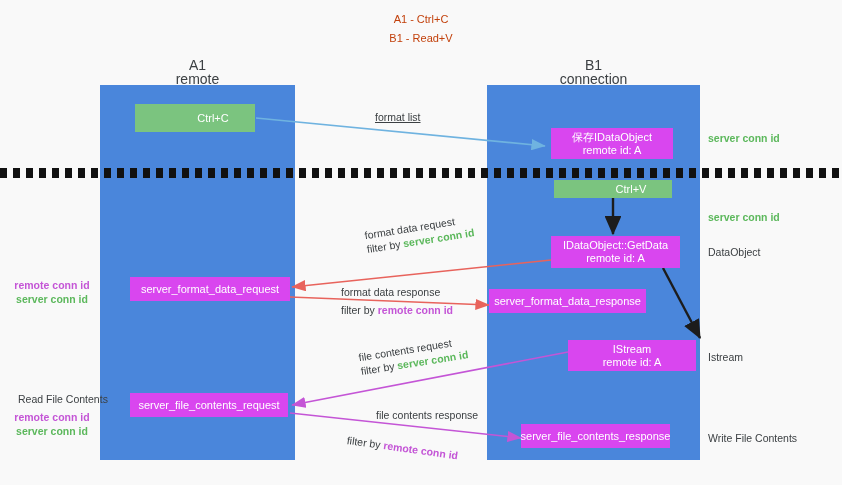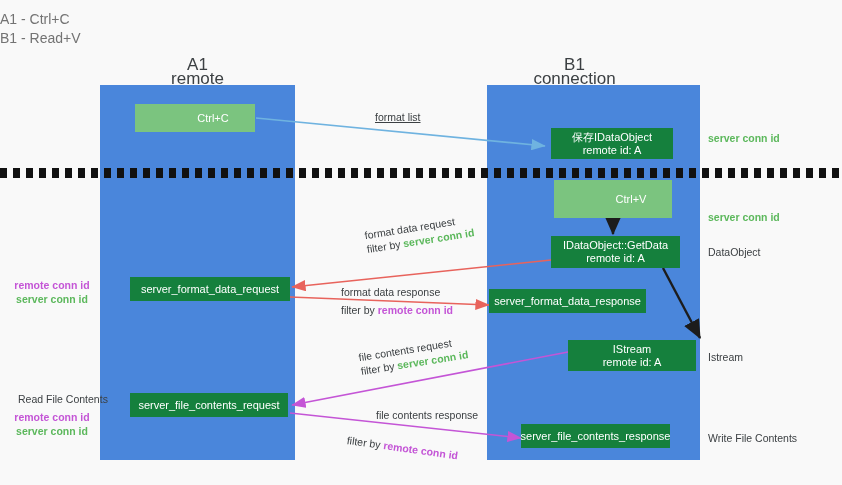--- a/index.html
+++ b/index.html
@@ -12,30 +12,30 @@
     font-family: "Liberation Sans", "DejaVu Sans", sans-serif;
     overflow: hidden;
   }
   #stage { position: absolute; inset: 0; }
 
   .abs { position: absolute; }
 
   
   .title {
     left: 0; right: 0; top: 10px;
-    text-align: left;
-    font-size: 14px;
-    color: #737373;
+    text-align: center;
+    font-size: 11px;
+    color: #c2410c;
     line-height: 19px;
   }
 
   
   .col-head {
     text-align: center;
-    font-size: 17px;
+    font-size: 14px;
     color: #3c4043;
     line-height: 14px;
   }
 
   
   .lane {
     background: #4a86db;
   }
 
   
@@ -46,21 +46,21 @@
     align-items: center;
     justify-content: center;
     color: #ffffff;
     font-size: 11px;
     line-height: 13px;
     text-align: center;
     white-space: pre-line;
     padding: 2px 4px;
   }
   .box.green { background: #7bc47f; padding-left: 40px; }
-  .box.orange { background: #15803d; }
+  .box.orange { background: #d946ef; }
 
   
   .divider {
     left: 0; width: 842px; top: 168px; height: 10px;
     background-image: repeating-linear-gradient(
        to right, #111 0px, #111 7px, rgba(0,0,0,0) 7px, rgba(0,0,0,0) 13px);
   }
 
   
   .edge-label {
@@ -99,21 +99,21 @@
 
   <div class="abs title">
     <div>A1 - Ctrl+C</div>
     <div>B1 - Read+V</div>
   </div>
 
   <div class="abs col-head" style="left:100px; top:58px; width:195px;">
     <div>A1</div>
     <div>remote</div>
   </div>
-  <div class="abs col-head" style="left:468px; top:58px; width:213px;">
+  <div class="abs col-head" style="left:487px; top:58px; width:213px;">
     <div>B1</div>
     <div>connection</div>
   </div>
 
   <div class="abs lane" style="left:100px; top:85px; width:195px; height:375px;"></div>
   <div class="abs lane" style="left:487px; top:85px; width:213px; height:375px;"></div>
 
   <svg class="overlay" viewBox="0 0 842 485">
     <defs>
       <marker id="ah-blue" markerWidth="9" markerHeight="7" refX="8.5" refY="3.5" orient="auto">
@@ -145,21 +145,21 @@
     <path d="M290,413 L521,438" stroke="#c455d6" stroke-width="1.6" fill="none" marker-end="url(#ah-mag)"></path>
   </svg>
 
   <div class="abs divider"></div>
 
   <div class="abs box green" style="left:135px; top:104px; width:120px; height:28px;">Ctrl+C</div>
 
   <div class="abs box orange" style="left:551px; top:128px; width:122px; height:31px;">保存IDataObject
 remote id: A</div>
 
-  <div class="abs box green" style="left:554px; top:180px; width:118px; height:38px;">Ctrl+V</div>
+  <div class="abs box green" style="left:554px; top:180px; width:118px; height:18px;">Ctrl+V</div>
 
   <div class="abs box orange" style="left:551px; top:236px; width:129px; height:32px;">IDataObject::GetData
 remote id: A</div>
 
   <div class="abs box orange" style="left:489px; top:289px; width:157px; height:24px;">server_format_data_response</div>
 
   <div class="abs box orange" style="left:130px; top:277px; width:160px; height:24px;">server_format_data_request</div>
 
   <div class="abs box orange" style="left:568px; top:340px; width:128px; height:31px;">IStream
 remote id: A</div>

